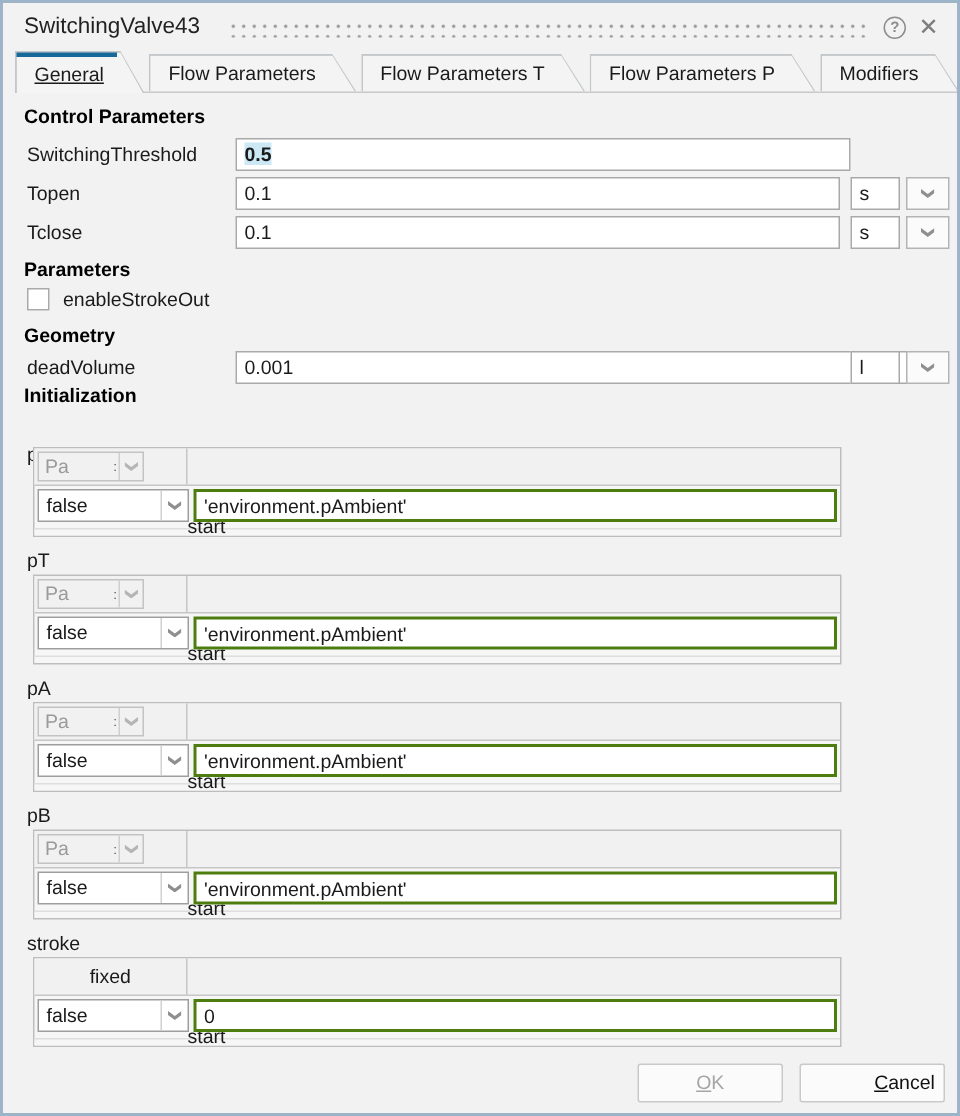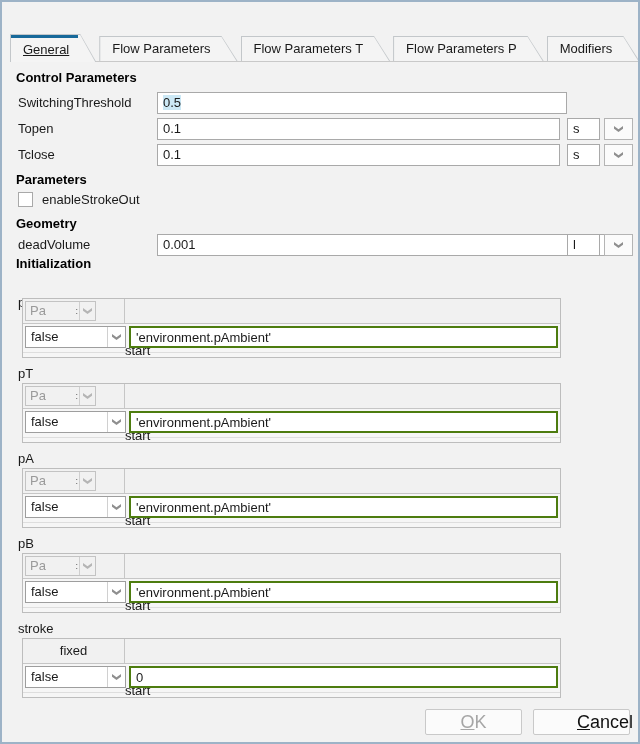--- a/index.html
+++ b/index.html
@@ -79,32 +79,38 @@
   .combo .ctxt{ flex:1; padding-left:5px; line-height:20px; }
   .combo .cchev{ width:18px; height:20px; border-left:1px solid #d0d0d0; display:flex; align-items:center; justify-content:center; }
   .startbox{
     flex:1; height:22px; margin-left:3px; background:#fff; border:2px solid #4d7c0f;
     line-height:20px; padding-left:5px; overflow:hidden; cursor:text;
   }
   .pstrip{ height:5px; border-top:1px solid #dedede; background:#f6f6f6; }
   
   .btn{
     position:absolute; top:707px; width:97px; height:26px; background:#fbfbfb;
-    border:1px solid #c9c9c9; border-radius:2px; font-size:18px;
+    border:1px solid #c9c9c9; border-radius:2px; font-size:13px;
     display:block; text-align:center; line-height:24px; cursor:pointer;
   }
   .btn::first-letter{ text-decoration:underline; }
   .btn.ok{ left:423px; color:#a6a6a6; }
   .btn.cancel{ left:531px; color:#111;padding-left:43px; }
 </style>
 </head>
 <body>
 
 <div class="dialog">
 
+  <div class="titlebar">
+    <div class="title">SwitchingValve43</div>
+    <div class="drag-dots"></div>
+    <div class="help-icon">?</div>
+    <div class="close-icon">✕</div>
+  </div>
 
   <div class="tabbar">
     <div class="baseline"></div>
     <div class="tab selected">
       <span class="bg"></span>
       <span class="accent"></span>
       <span class="lbl">General</span>
     </div>
     <div class="tab">
       <span class="bg"></span>
@@ -120,21 +126,21 @@
     </div>
     <div class="tab">
       <span class="bg"></span>
       <span class="lbl">Modifiers</span>
     </div>
   </div>
 
   <div class="heading" style="top:68px">Control Parameters</div>
 
   <div class="rowlabel" style="top:90px">SwitchingThreshold</div>
-  <div class="textbox" style="top:90px; left:155px; width:410px;">
+  <div class="textbox" style="top:90px; left:155px; width:410px;font-weight:bold;">
     <span class="sel">0.5</span>
   </div>
 
   <div class="rowlabel" style="top:116px">Topen</div>
   <div class="textbox" style="top:116px; left:155px; width:403px;">
     <span>0.1</span>
   </div>
   <div class="unitbox" style="top:116px; left:565px;">
     <span>s</span>
   </div>

